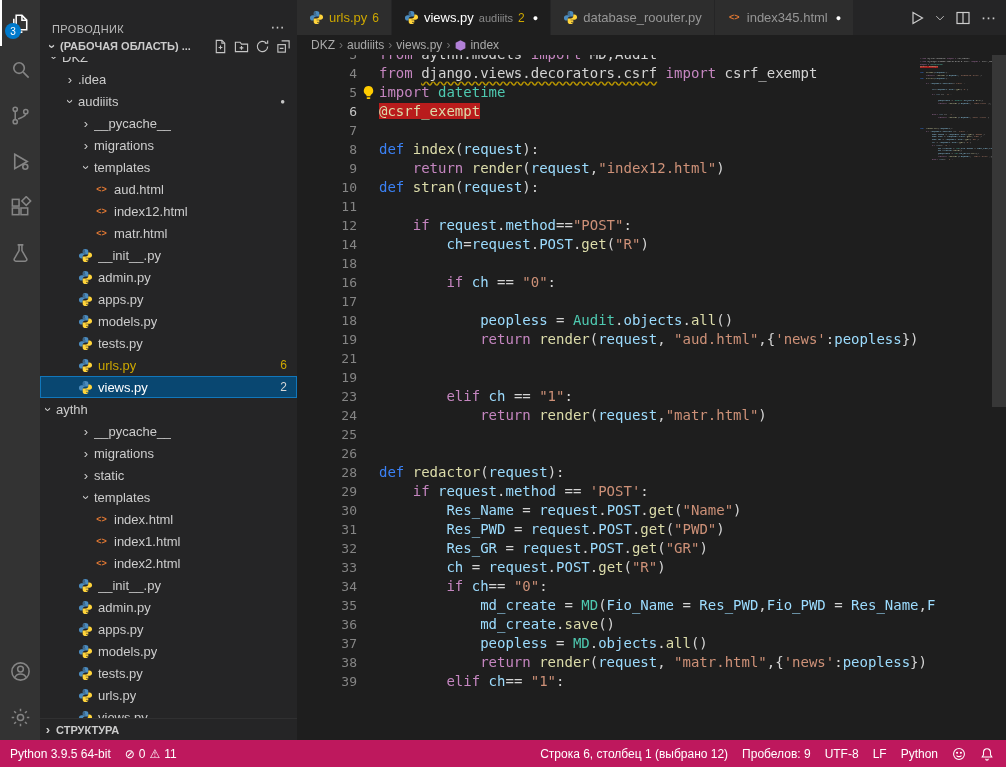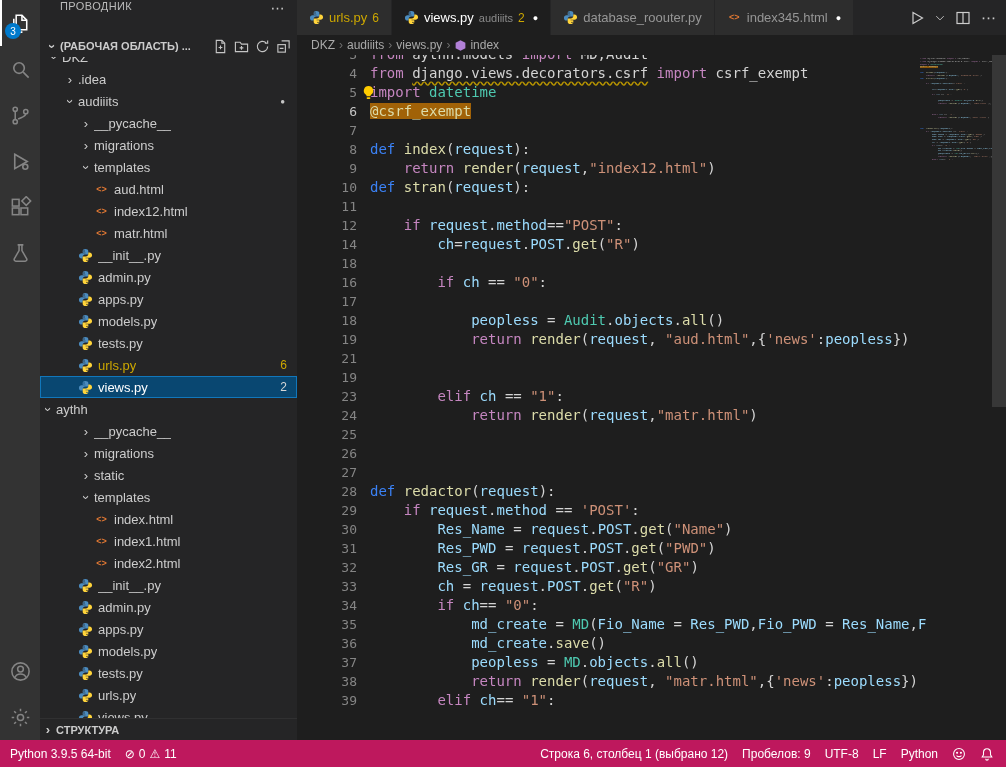--- a/index.html
+++ b/index.html
@@ -13,21 +13,21 @@
   .ab-item { position:relative; width:40px; height:46px; display:flex; align-items:center; justify-content:center;
     color:#858585; cursor:pointer; }
   .ab-item.active { color:#ffffff; box-shadow: inset 2px 0 0 #ffffff; }
   .ab-item svg { width:23px; height:23px; }
   .ab-badge { position:absolute; left:5px; top:23px; min-width:16px; height:16px; border-radius:9px;
     background:#007acc; color:#ffffff; font-size:10px; display:flex; align-items:center; justify-content:center; padding:0 3px; }
   .ab-spacer { flex:1; }
 
   
   .sidebar { position:absolute; left:40px; top:0; width:257px; height:740px; background:#252526; overflow:hidden; }
-  .sb-title { height:35px; display:flex; align-items:flex-start; padding:0 12px 0 20px;
+  .sb-title { height:35px; display:flex; align-items:flex-end; padding:0 12px 0 12px;
     color:#bbbbbb; font-size:11px; letter-spacing:0.4px; }
   .sb-title .more { margin-left:auto; color:#cccccc; font-size:14px; cursor:pointer; }
   .ws-header { height:22px; display:flex; align-items:center; padding:0 6px 0 4px; color:#cccccc;
     font-size:11px; font-weight:bold; }
   .ws-header .twisty { width:16px; text-align:center; }
   .ws-actions { margin-left:auto; display:flex; gap:6px; color:#c5c5c5; }
   .ws-actions svg { width:15px; height:15px; cursor:pointer; }
   .tree-view { position:absolute; top:57px; bottom:22px; left:0; right:0; overflow:hidden; }
   .tree-inner { margin-top:-11px; }
   .tree-row { height:22px; display:flex; align-items:center; color:#cccccc; font-size:13px;
@@ -65,24 +65,24 @@
     font-size:12px; color:#a9a9a9; gap:4px; }
   .bc-item { display:flex; align-items:center; gap:3px; cursor:pointer; }
   .bc-sep { color:#6e6e6e; }
   .bc-ic { width:13px; height:13px; }
 
   .editor { position:absolute; top:55px; left:0; right:0; bottom:0; overflow:hidden; background:#1e1e1e; }
   .code-scroll { margin-top:-10px; }
   .code-row { height:19px; display:flex; }
   .ln { width:60px; flex:none; text-align:right; color:#858585; font:13px/19px "DejaVu Sans Mono", monospace; }
   .ln.active { color:#c6c6c6; }
-  .lc { margin-left:13px; white-space:pre; font:14px/19px "DejaVu Sans Mono", monospace; color:#d4d4d4; }
+  .lc { margin-left:22px; white-space:pre; font:14px/19px "DejaVu Sans Mono", monospace; color:#d4d4d4; }
   .c-k{color:#C586C0} .c-d{color:#3b82f6} .c-f{color:#DCDCAA} .c-v{color:#9CDCFE}
   .c-t{color:#4EC9B0} .c-s{color:#CE9178} .c-w{color:#D4D4D4} .c-dec{color:#DCDCAA}
-  .c-sel{background:#a16207}
+  .c-sel{background:#b91c1c}
   .c-sqg{text-decoration:underline wavy #b89500; text-underline-offset:3px;}
   .lightbulb { position:absolute; left:64px; top:30px; width:15px; height:15px; z-index:3; }
 
   .minimap { position:absolute; top:3px; right:14px; width:72px; overflow:hidden; opacity:0.85; }
   .mm-row { height:2.8px; white-space:pre; font:2.5px/2.8px "DejaVu Sans Mono", monospace; overflow:hidden; }
   .scroll-thumb { position:absolute; top:0; right:0; width:14px; height:352px; background:rgba(121,121,121,0.28); }
 
   
   .statusbar { position:absolute; left:0; bottom:0; width:100%; height:27px; background:#be185d;
     display:flex; align-items:center; color:#ffffff; font-size:12px; z-index:6; }
@@ -501,24 +501,20 @@
           <div class="code-row">
             <span class="ln">24</span>
             <span class="lc"><span class="c-w">            </span><span class="c-k">return</span><span class="c-w"> </span><span class="c-f">render</span><span class="c-w">(</span><span class="c-v">request</span><span class="c-w">,</span><span class="c-s">"matr.html"</span><span class="c-w">)</span></span>
           </div>
           <div class="code-row">
             <span class="ln">25</span>
             <span class="lc"></span>
           </div>
           <div class="code-row">
             <span class="ln">26</span>
-            <span class="lc"></span>
-          </div>
-          <div class="code-row">
-            <span class="ln">27</span>
             <span class="lc"></span>
           </div>
           <div class="code-row">
             <span class="ln">28</span>
             <span class="lc"><span class="c-d">def</span><span class="c-w"> </span><span class="c-f">redactor</span><span class="c-w">(</span><span class="c-v">request</span><span class="c-w">):</span></span>
           </div>
           <div class="code-row">
             <span class="ln">29</span>
             <span class="lc"><span class="c-w">    </span><span class="c-k">if</span><span class="c-w"> </span><span class="c-v">request</span><span class="c-w">.</span><span class="c-v">method</span><span class="c-w"> == </span><span class="c-s">'POST'</span><span class="c-w">:</span></span>
           </div>

